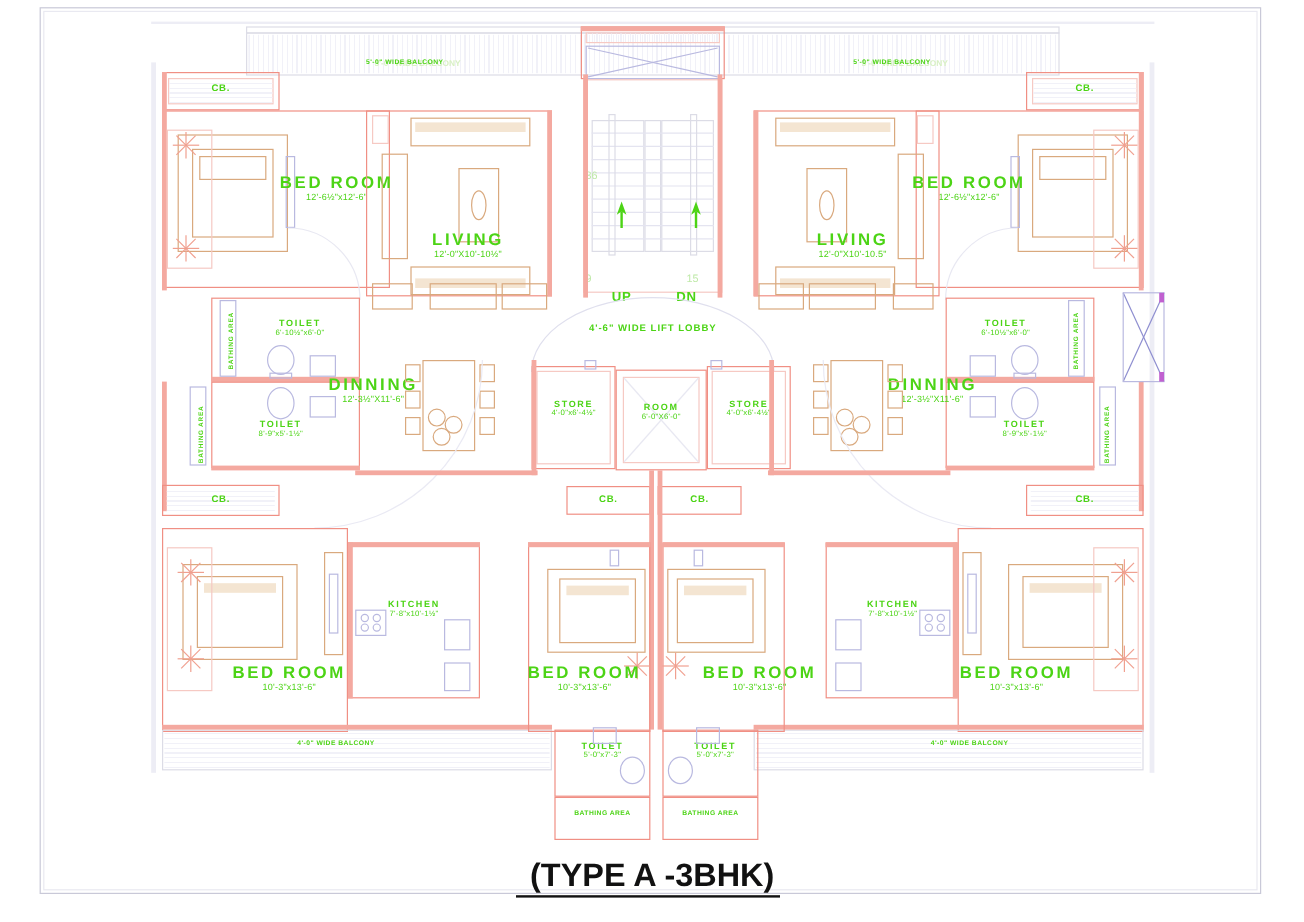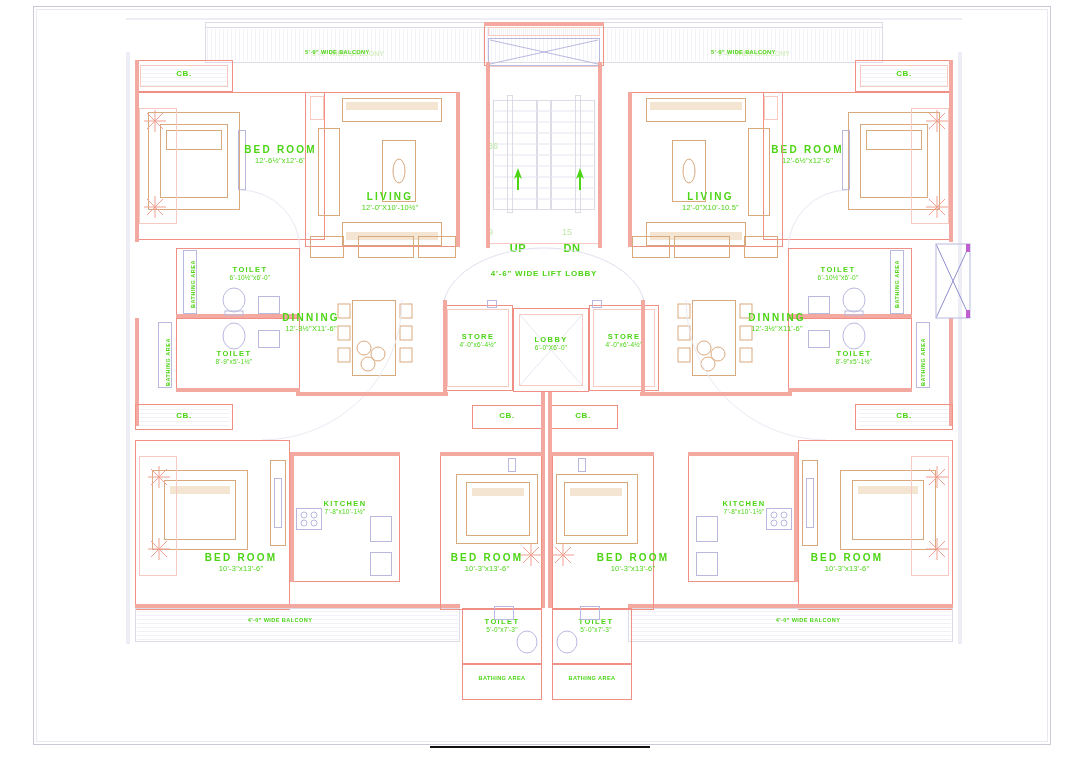--- a/index.html
+++ b/index.html
@@ -20,21 +20,21 @@
   .tanfill{position:absolute;background:#e9cba6;}
   .blueline{position:absolute;border:1px solid #b9b9e0;box-sizing:border-box;}
   .hatch{position:absolute;
      background:repeating-linear-gradient(90deg,#f1f1f8 0 1px,transparent 1px 4px);}
   .vhatch{position:absolute;
      background:repeating-linear-gradient(0deg,#f1f1f8 0 1px,transparent 1px 4px);}
 
   
   .lbl{position:absolute;color:#4cd415;font-family:Liberation Sans, sans-serif;
        text-align:center;white-space:nowrap;line-height:1.05;}
-  .lbl .nm{display:block;font-weight:bold;font-size:10px;letter-spacing:2.2px;}
+  .lbl .nm{display:block;font-weight:bold;font-size:14px;letter-spacing:2.2px;}
   .lbl .dm{display:block;font-size:7.5px;letter-spacing:.2px;margin-top:1px;}
   .lbl.sm .nm{font-size:7.5px;letter-spacing:1.4px;}
   .lbl.sm .dm{font-size:6.5px;}
   .lbl.tiny{font-size:5.6px;letter-spacing:.4px;font-weight:bold;}
   .lbl.cb{font-size:8px;font-weight:bold;letter-spacing:.6px;}
   .lbl.plain{font-size:8px;font-weight:bold;letter-spacing:.8px;}
   .lbl.stairnum{font-size:9px;color:#bfe9a8;font-weight:normal;letter-spacing:0;}
   .lbl.updn{font-size:11px;font-weight:bold;letter-spacing:.5px;}
   .vert{position:absolute;color:#4cd415;font-size:5.4px;font-weight:bold;letter-spacing:.6px;
         writing-mode:vertical-rl;transform:rotate(180deg);white-space:nowrap;}
@@ -89,21 +89,21 @@
       <line x1="0" y1="77" x2="102" y2="77"></line>
         <line x1="0" y1="88" x2="102" y2="88"></line>
       <line x1="0" y1="99" x2="102" y2="99"></line>
     </g>
   </svg>
   <div class="grey" style="left:507px;top:95px;width:6px;height:118px;"></div>
   <div class="grey" style="left:575px;top:95px;width:6px;height:118px;"></div>
 
   <div class="lbl stairnum" style="left:488px;top:142px;width:30px;text-align:left;">36</div>
   <div class="lbl stairnum" style="left:488px;top:228px;width:30px;text-align:left;">9</div>
-  <div class="lbl stairnum" style="left:562px;top:228px;width:30px;text-align:left;">15</div>
+  <div class="lbl stairnum" style="left:562px;top:228px;width:30px;text-align:center;">15</div>
 
   <svg style="left:512px;top:168px;" width="12" height="22">
     <polygon points="6,0 10,11 6,8 2,11" fill="#4cd415"></polygon>
     <rect x="5" y="8" width="2" height="14" fill="#4cd415"></rect>
   </svg>
   <svg style="left:574px;top:168px;" width="12" height="22">
     <polygon points="6,0 10,11 6,8 2,11" fill="#4cd415"></polygon>
     <rect x="5" y="8" width="2" height="14" fill="#4cd415"></rect>
   </svg>
 
@@ -132,21 +132,21 @@
     <span class="dm">4'-0"x6'-4½"</span>
   </div>
 
   <div class="wall-t" style="left:513px;top:308px;width:76px;height:84px;"></div>
   <div class="thin" style="left:519px;top:314px;width:64px;height:72px;"></div>
   <svg style="left:520px;top:315px;" width="62" height="70">
     <line x1="0" y1="0" x2="62" y2="70" stroke="#e8e8f2" stroke-width="1"></line>
     <line x1="0" y1="70" x2="62" y2="0" stroke="#e8e8f2" stroke-width="1"></line>
   </svg>
   <div class="lbl sm" style="left:513px;top:336px;width:76px;">
-    <span class="nm">LOBBY</span>
+    <span class="nm">ROOM</span>
     <span class="dm">6'-0"X6'-0"</span>
   </div>
 
   <div class="blueline" style="left:487px;top:300px;width:10px;height:8px;"></div>
   <div class="blueline" style="left:592px;top:300px;width:10px;height:8px;"></div>
 
   <div class="wall-t" style="left:472px;top:405px;width:70px;height:24px;"></div>
   <div class="lbl cb" style="left:472px;top:412px;width:70px;">CB.</div>
   <div class="wall-t" style="left:548px;top:405px;width:70px;height:24px;"></div>
   <div class="lbl cb" style="left:548px;top:412px;width:70px;">CB.</div>
@@ -550,15 +550,16 @@
   <div class="thin" style="left:911px;top:456px;width:38px;height:120px;"></div>
 
   <svg style="left:936px;top:244px;" width="34" height="74">
     <line x1="0" y1="0" x2="34" y2="74" stroke="#8e8ed0" stroke-width="1"></line>
     <line x1="0" y1="74" x2="34" y2="0" stroke="#8e8ed0" stroke-width="1"></line>
     <rect x="0" y="0" width="34" height="74" fill="none" stroke="#b9b9e0" stroke-width="1"></rect>
   </svg>
   <div class="grey-f" style="left:966px;top:244px;width:4px;height:8px;background:#c060d0;"></div>
   <div class="grey-f" style="left:966px;top:310px;width:4px;height:8px;background:#c060d0;"></div>
 
+  <div class="title" style="top:714px;">(TYPE A -3BHK)</div>
   <div class="title-u" style="left:430px;top:746px;width:220px;"></div>
 
 </div>
 
 </body></html>

